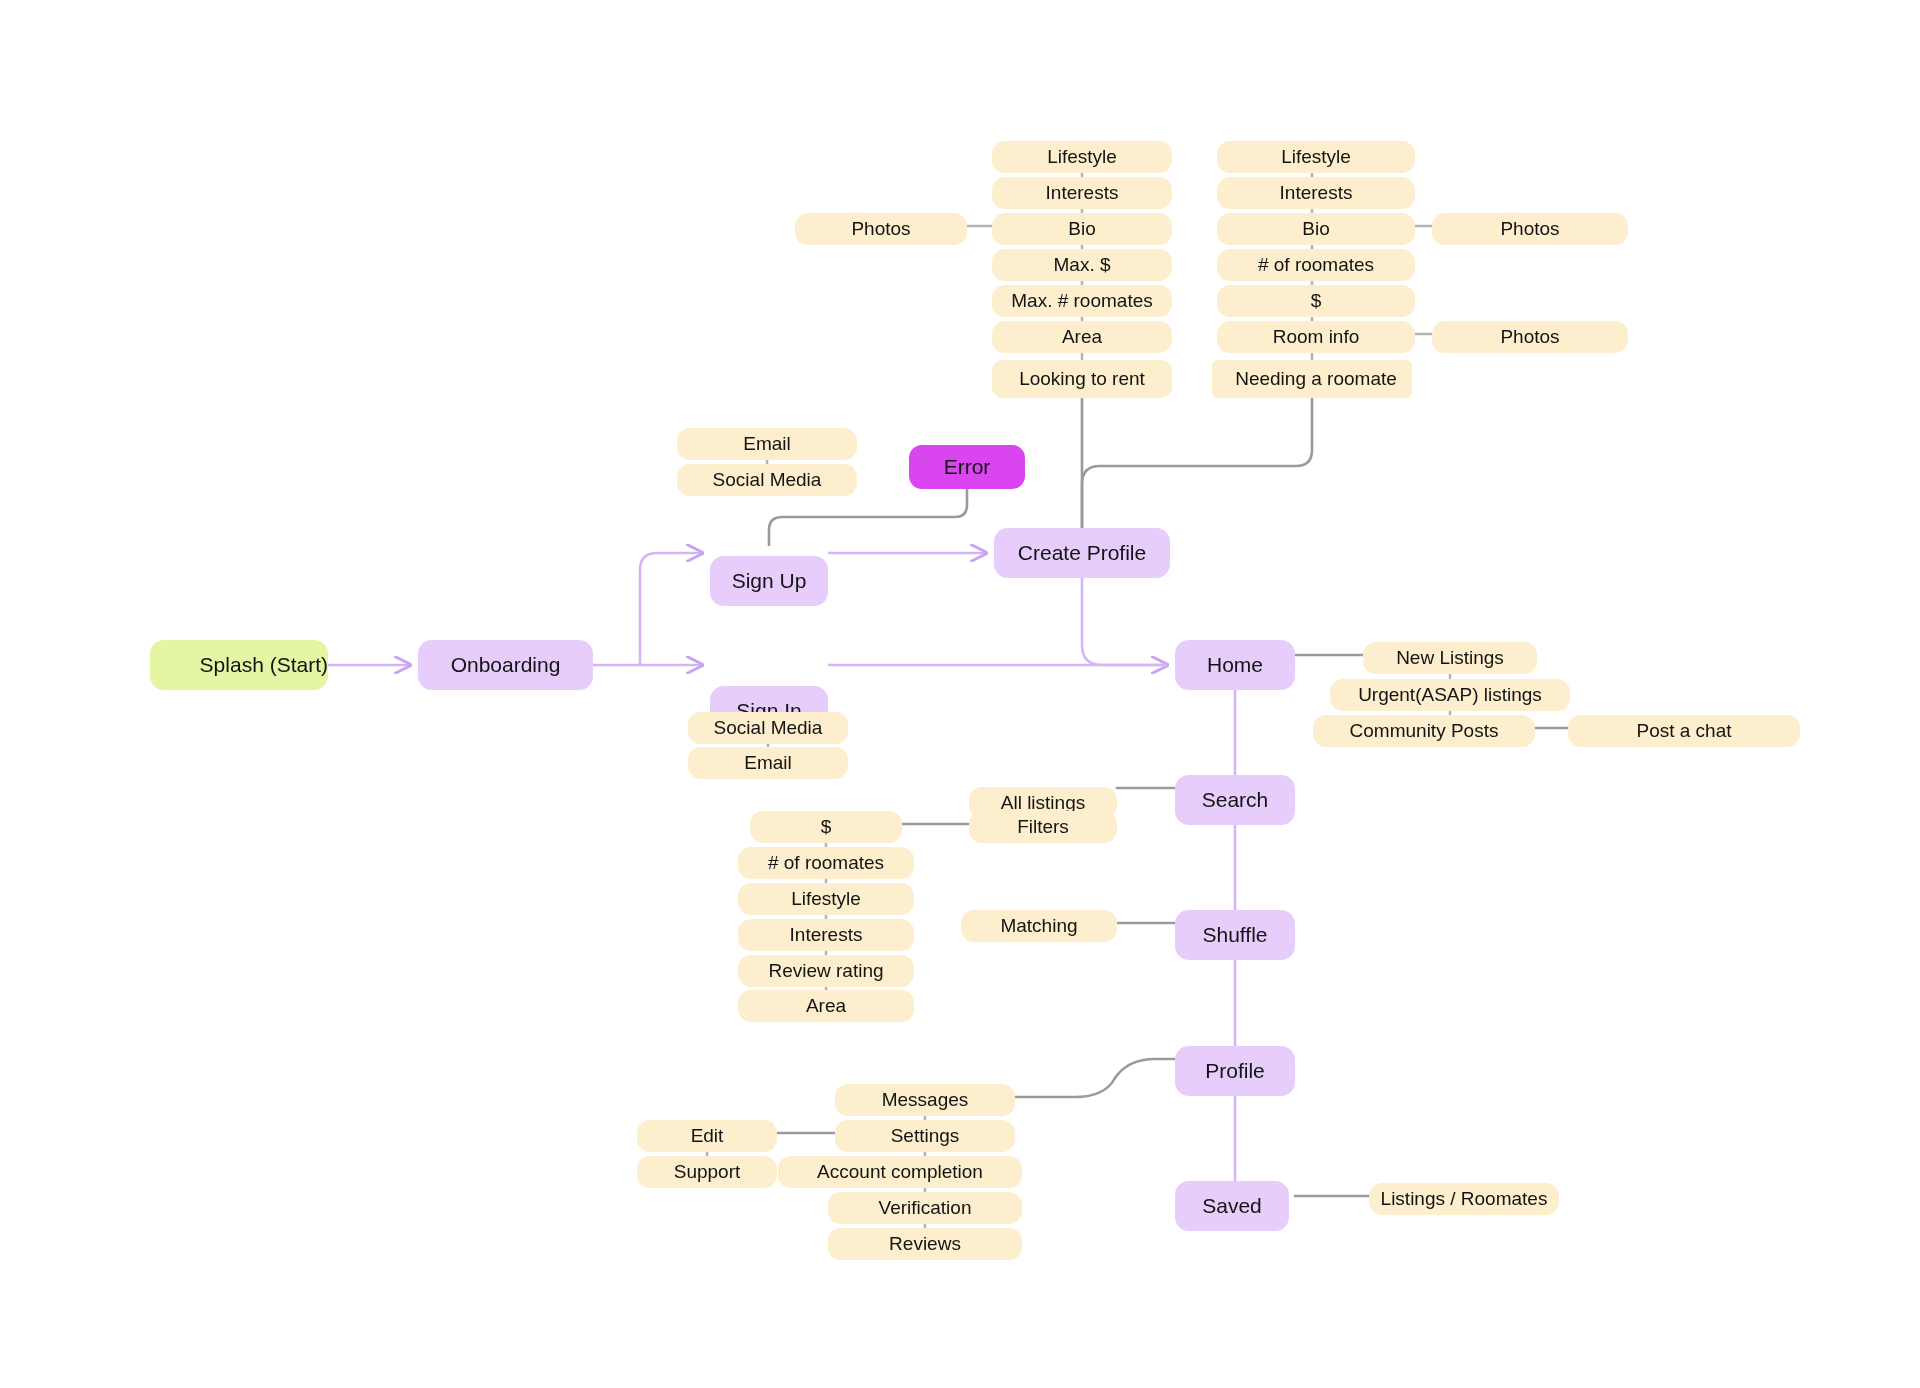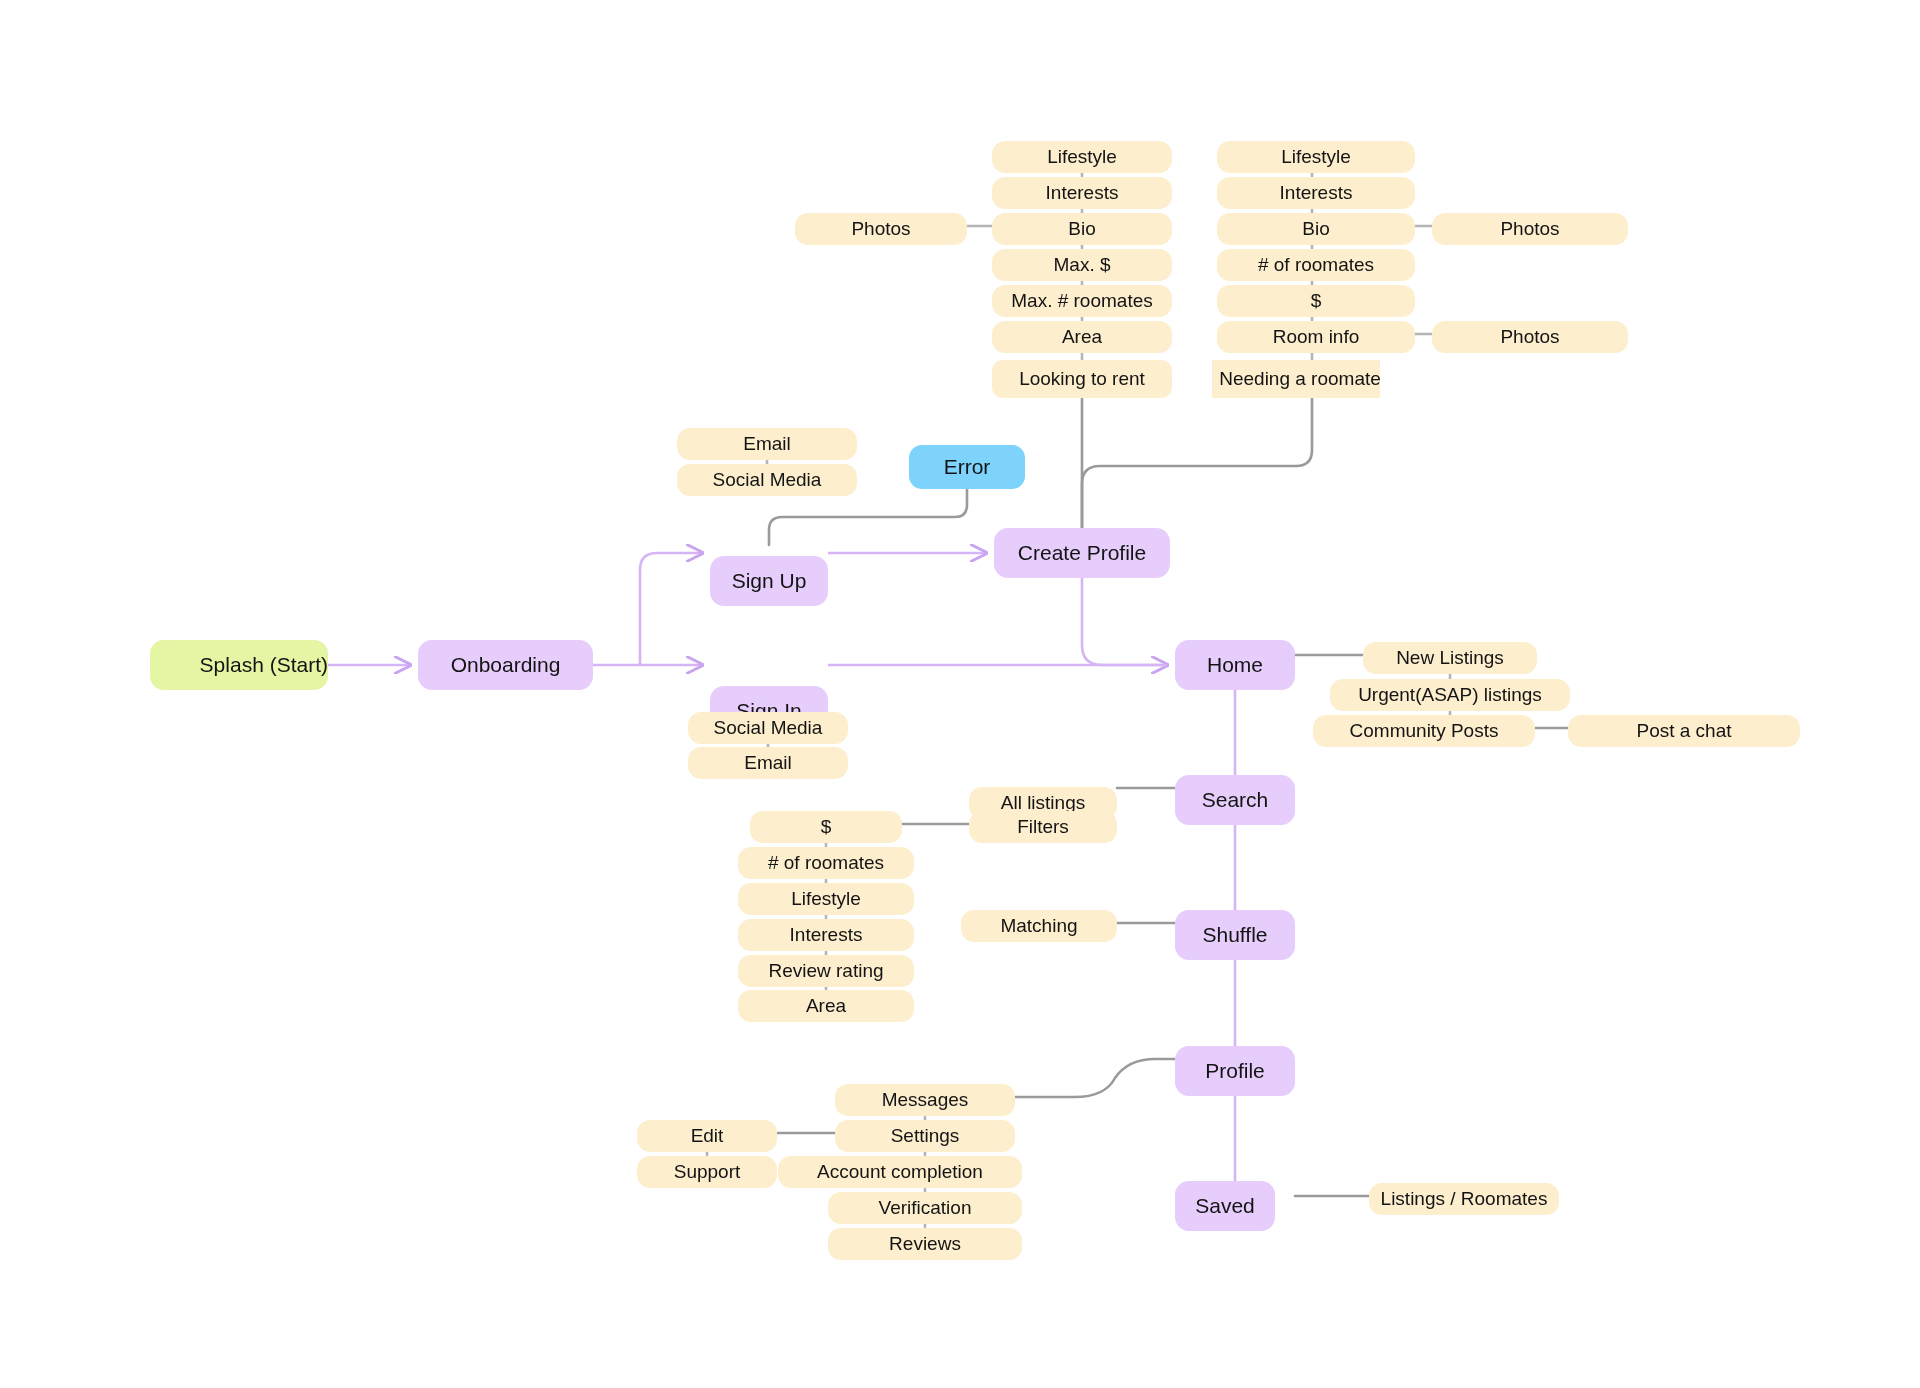--- a/index.html
+++ b/index.html
@@ -43,21 +43,21 @@
     height: 50px;
     border-radius: 14px;
     font-size: 21px;
     background: #e6cdfb;
   }
   .screen.start {
     background: #e4f5a3;
     justify-content: flex-end;
   }
   .screen.error {
-    background: #7dd3fc;
+    background: #d946ef;
     height: 44px;
     border-radius: 13px;
   }
   
   .pill {
     height: 32px;
     border-radius: 13px;
     font-size: 19px;
     background: #fdeecd;
   }
@@ -197,21 +197,21 @@
   </div>
 
   <div class="node screen" style="left:1175px;top:910px;width:120px;">
     <span>Shuffle</span>
   </div>
 
   <div class="node screen" style="left:1175px;top:1046px;width:120px;">
     <span>Profile</span>
   </div>
 
-  <div class="node screen" style="left:1175px;top:1181px;width:100px;">
+  <div class="node screen" style="left:1175px;top:1181px;width:114px;">
     <span>Saved</span>
   </div>
 
   <div class="node pill" style="left:992px;top:141px;width:180px;">
     <span>Lifestyle</span>
     </div>
   <div class="node pill" style="left:992px;top:177px;width:180px;">
     <span>Interests</span>
     </div>
   <div class="node pill" style="left:992px;top:213px;width:180px;">
@@ -251,21 +251,21 @@
   <div class="node pill" style="left:1432px;top:213px;width:196px;">
     <span>Photos</span>
     </div>
   <div class="node pill" style="left:1432px;top:321px;width:196px;">
     <span>Photos</span>
     </div>
 
   <div class="node pill" style="left:992px;top:360px;width:180px;height:38px;border-radius:11px;">
     <span>Looking to rent</span>
     </div>
-  <div class="node pill" style="left:1212px;top:360px;width:168px;height:38px;border-radius:0;padding-left:8px;">
+  <div class="node pill" style="left:1212px;top:360px;width:200px;height:38px;border-radius:6px;padding-left:8px;">
     <span>Needing a roomate</span>
     </div>
 
   <div class="node pill" style="left:677px;top:428px;width:180px;">
     <span>Email</span>
     </div>
   <div class="node pill" style="left:677px;top:464px;width:180px;">
     <span>Social Media</span>
     </div>
 

